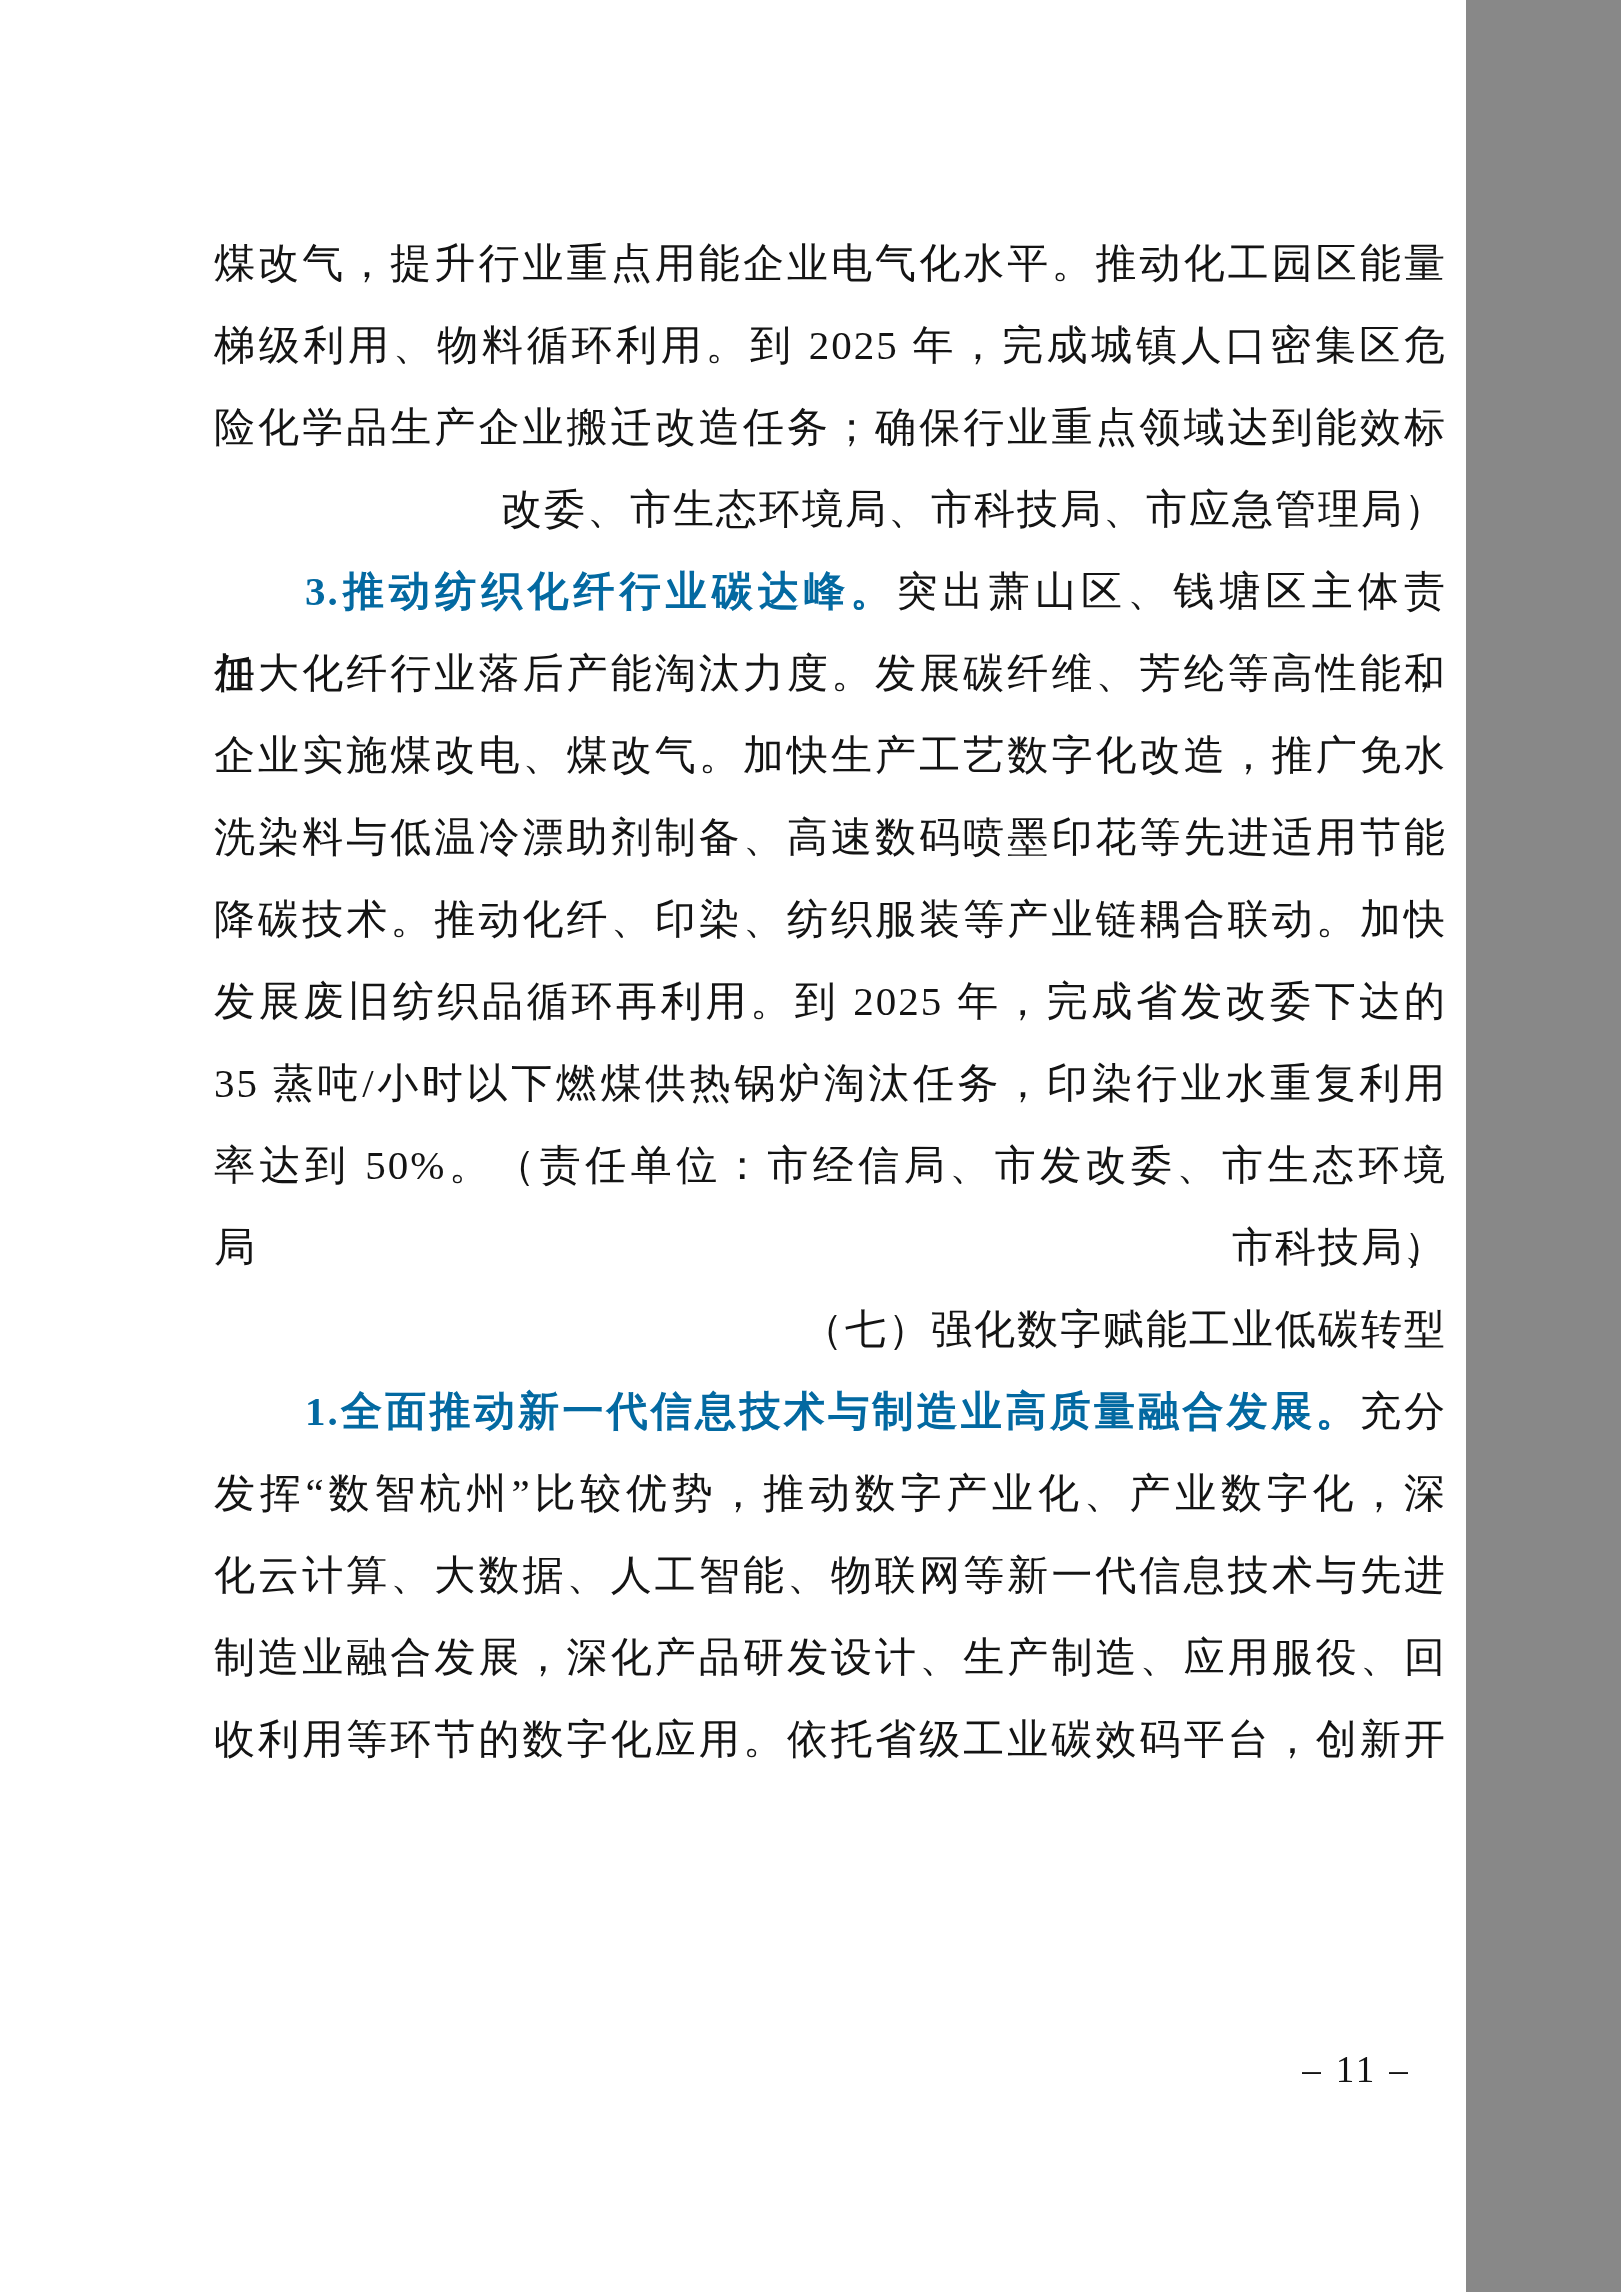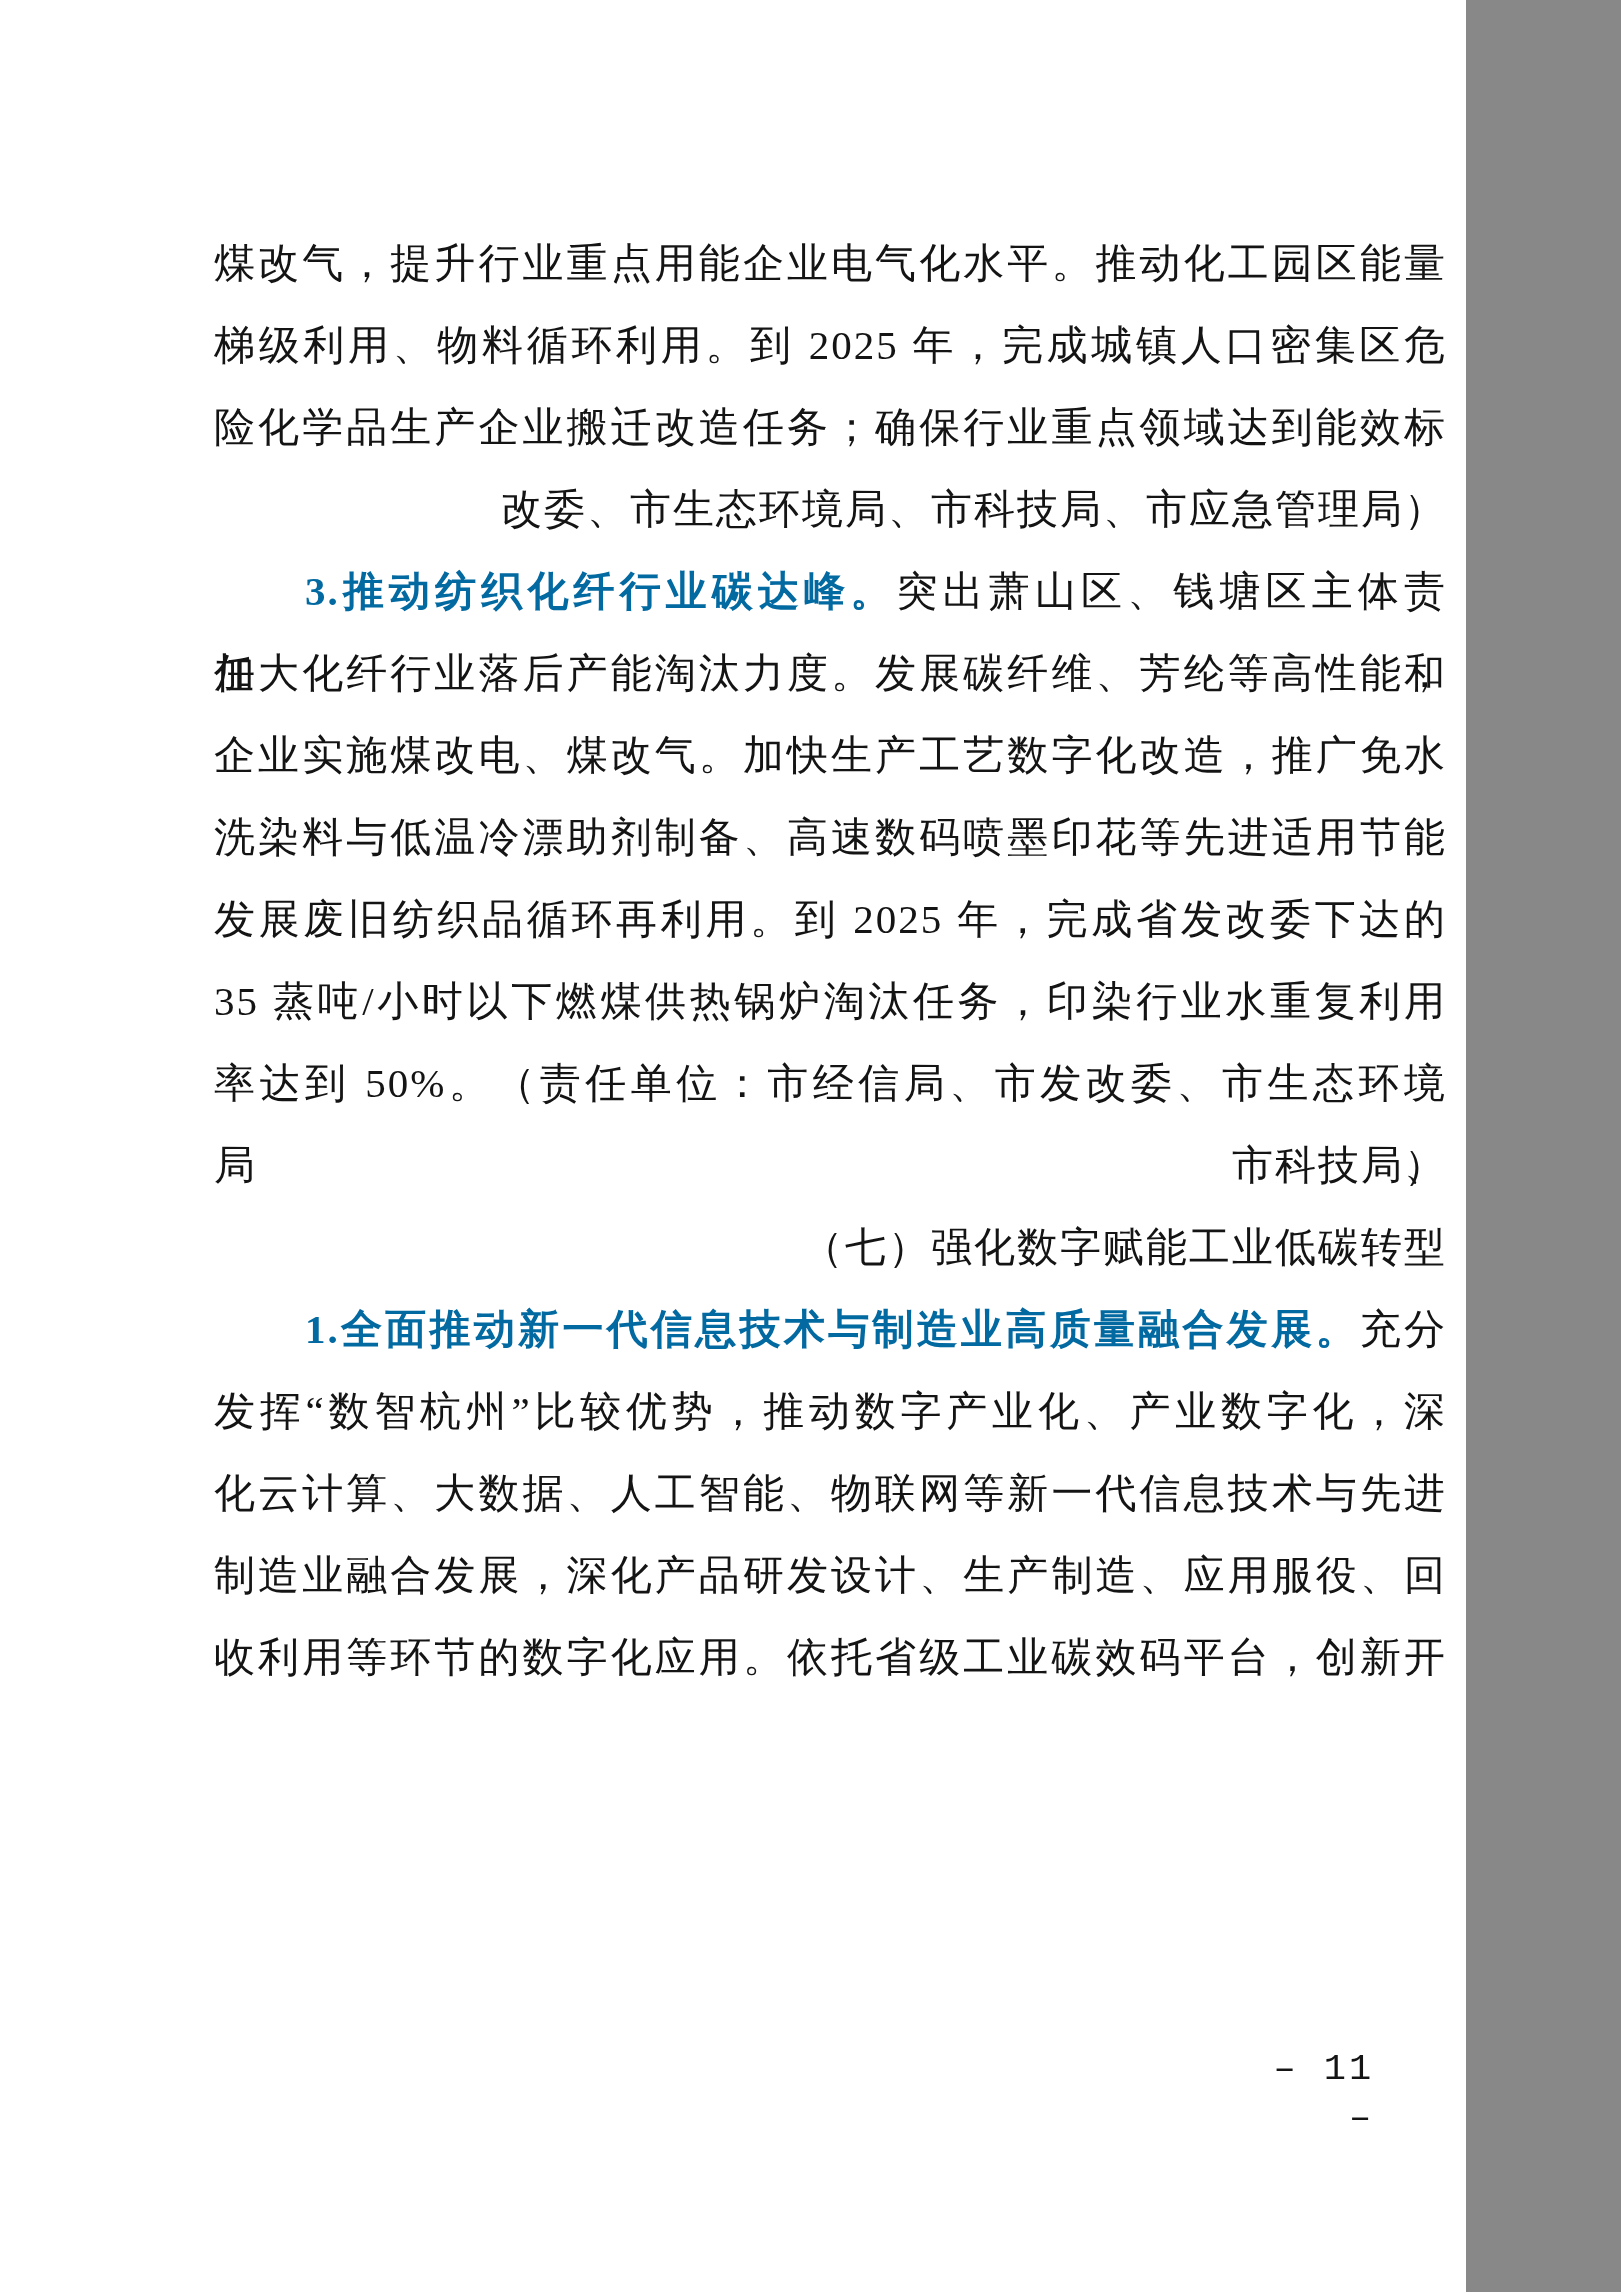--- a/index.html
+++ b/index.html
@@ -39,45 +39,46 @@
   .line.indent {
     text-indent: 91px;
   }
   .seg { font-weight: normal; }
   .seg.bold {
     font-weight: 700;
     color: #0369a1;
   }
   .page-number {
     position: absolute;
-    left: 1237px;
+    left: 1288px;
     top: 2045px;
     width: 137px;
     height: 49px;
     line-height: 49px;
     font-size: 37px;
     letter-spacing: 2.9px;
     color: #141414;
-    text-align: right;
-    font-family: Liberation Mono, monospace;
+    text-align: center;
+    font-family: Liberation Serif, serif;
   }
 </style>
 </head>
 <body>
 
 <div class="page">
   <div class="doc-body">
       <div class="line justify"><span class="seg">煤改气，提升行业重点用能企业电气化水平。推动化工园区能量</span></div>
       <div class="line justify"><span class="seg">梯级利用、物料循环利用。到 2025 年，完成城镇人口密集区危</span></div>
       <div class="line justify"><span class="seg">险化学品生产企业搬迁改造任务；确保行业重点领域达到能效标</span></div>
       <div class="line"><span class="seg">改委、市生态环境局、市科技局、市应急管理局）</span></div>
       <div class="line justify indent"><span class="seg bold">3.推动纺织化纤行业碳达峰。</span><span class="seg">突出萧山区、钱塘区主体责任，</span></div>
       <div class="line justify"><span class="seg">加大化纤行业落后产能淘汰力度。发展碳纤维、芳纶等高性能和</span></div>
       <div class="line justify"><span class="seg">企业实施煤改电、煤改气。加快生产工艺数字化改造，推广免水</span></div>
       <div class="line justify"><span class="seg">洗染料与低温冷漂助剂制备、高速数码喷墨印花等先进适用节能</span></div>
+      <div class="line justify"><span class="seg">降碳技术。推动化纤、印染、纺织服装等产业链耦合联动。加快</span></div>
       <div class="line justify"><span class="seg">发展废旧纺织品循环再利用。到 2025 年，完成省发改委下达的</span></div>
       <div class="line justify"><span class="seg">35 蒸吨/小时以下燃煤供热锅炉淘汰任务，印染行业水重复利用</span></div>
       <div class="line justify"><span class="seg">率达到 50%。（责任单位：市经信局、市发改委、市生态环境局、</span></div>
       <div class="line"><span class="seg">市科技局）</span></div>
       <div class="line indent"><span class="seg">（七）强化数字赋能工业低碳转型</span></div>
       <div class="line justify indent"><span class="seg bold">1.全面推动新一代信息技术与制造业高质量融合发展。</span><span class="seg">充分</span></div>
       <div class="line justify"><span class="seg">发挥“数智杭州”比较优势，推动数字产业化、产业数字化，深</span></div>
       <div class="line justify"><span class="seg">化云计算、大数据、人工智能、物联网等新一代信息技术与先进</span></div>
       <div class="line justify"><span class="seg">制造业融合发展，深化产品研发设计、生产制造、应用服役、回</span></div>
       <div class="line justify"><span class="seg">收利用等环节的数字化应用。依托省级工业碳效码平台，创新开</span></div>

